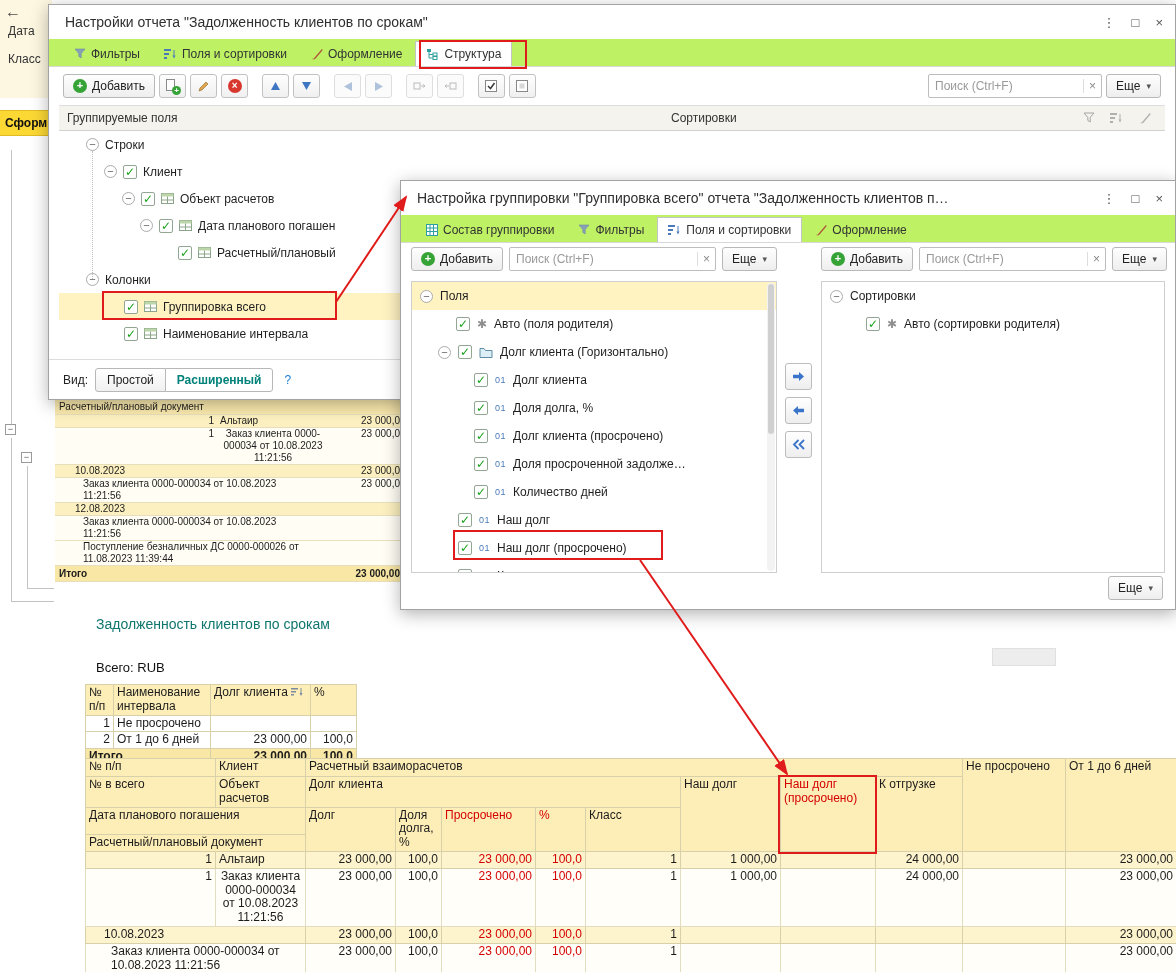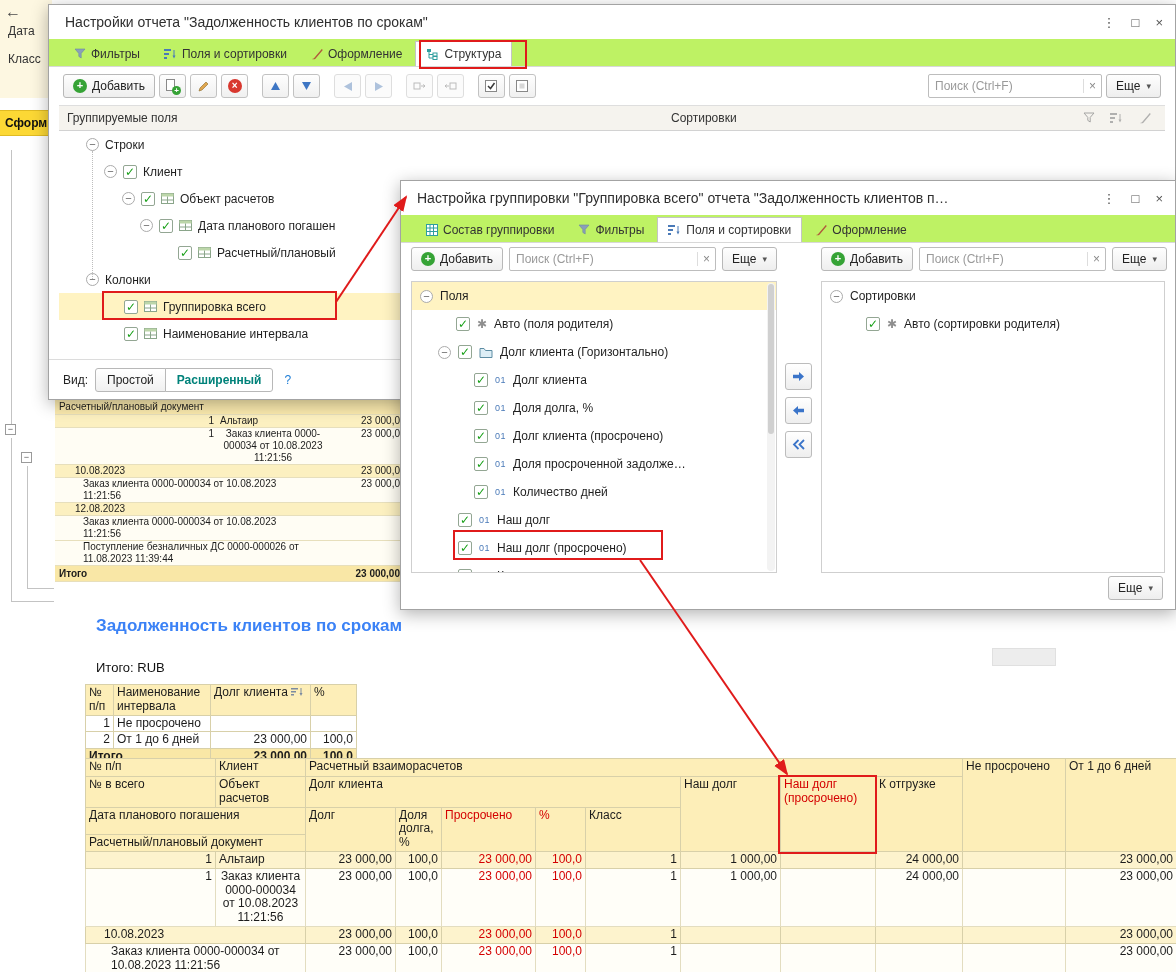--- a/index.html
+++ b/index.html
@@ -22,21 +22,21 @@
   .lt-grp{background:#fcf0c0;min-height:13px}
   .lt-det{background:#fffdf4;min-height:13px}
   .lt-tot{background:#f9e7a6;font-weight:bold;min-height:16px;align-items:center;padding-left:4px}
   .lt-a{width:165px;text-align:right;padding-right:6px;flex:none}
   .lt-b{width:106px;text-align:center;flex:none}
   .lt-full{padding-left:20px;flex:none;width:255px}
   .lt-full2{padding-left:28px;flex:none;width:255px}
   .lt-val{flex:1;text-align:right;padding-right:2px;white-space:nowrap;overflow:hidden}
 
   
-  .report-title{position:absolute;left:96px;top:616px;font-size:17px;font-weight:bold;color:#3b82f6;z-index:4}
+  .report-title{position:absolute;left:96px;top:616px;font-size:14px;font-weight:normal;color:#0f766e;z-index:4}
   .currency{position:absolute;left:96px;top:660px;font-size:13px;color:#111;z-index:4}
   .gray-box{position:absolute;left:992px;top:648px;width:64px;height:18px;background:#ededed;border:1px solid #e0e0e0;z-index:4}
   table.rep{border-collapse:collapse;table-layout:fixed;font-size:12px;color:#1c1c1c;z-index:4;line-height:1.15}
   table.rep td{border:1px solid #d8d0a9;vertical-align:top;padding:1px 3px;overflow:hidden}
   .sum-tbl{position:absolute;left:85px;top:684px}
   .sum-tbl .h td{background:#fdeeb8;height:28px}
   .sum-tbl td{height:13px}
   .sum-tbl .tot td{background:#f9e7a6;font-weight:bold}
   .main-tbl{position:absolute;left:85px;top:758px;width:1091px}
   .main-tbl .h td{background:#fdeeb8}
@@ -167,21 +167,21 @@
       <span class="lt-val"></span>
     </div>
     <div class="lt-row lt-tot">
       <span>Итого</span>
       <span class="lt-val">23 000,00</span>
     </div>
   </div>
 
   <div class="report-title">Задолженность клиентов по срокам</div>
   <div class="gray-box"></div>
-  <div class="currency">Итого: RUB</div>
+  <div class="currency">Всего: RUB</div>
 
   <table class="rep sum-tbl">
     <colgroup>
         <col style="width:28px">
         <col style="width:97px">
         <col style="width:100px">
         <col style="width:46px">
       </colgroup>
     <tbody>
         <tr class="h">

